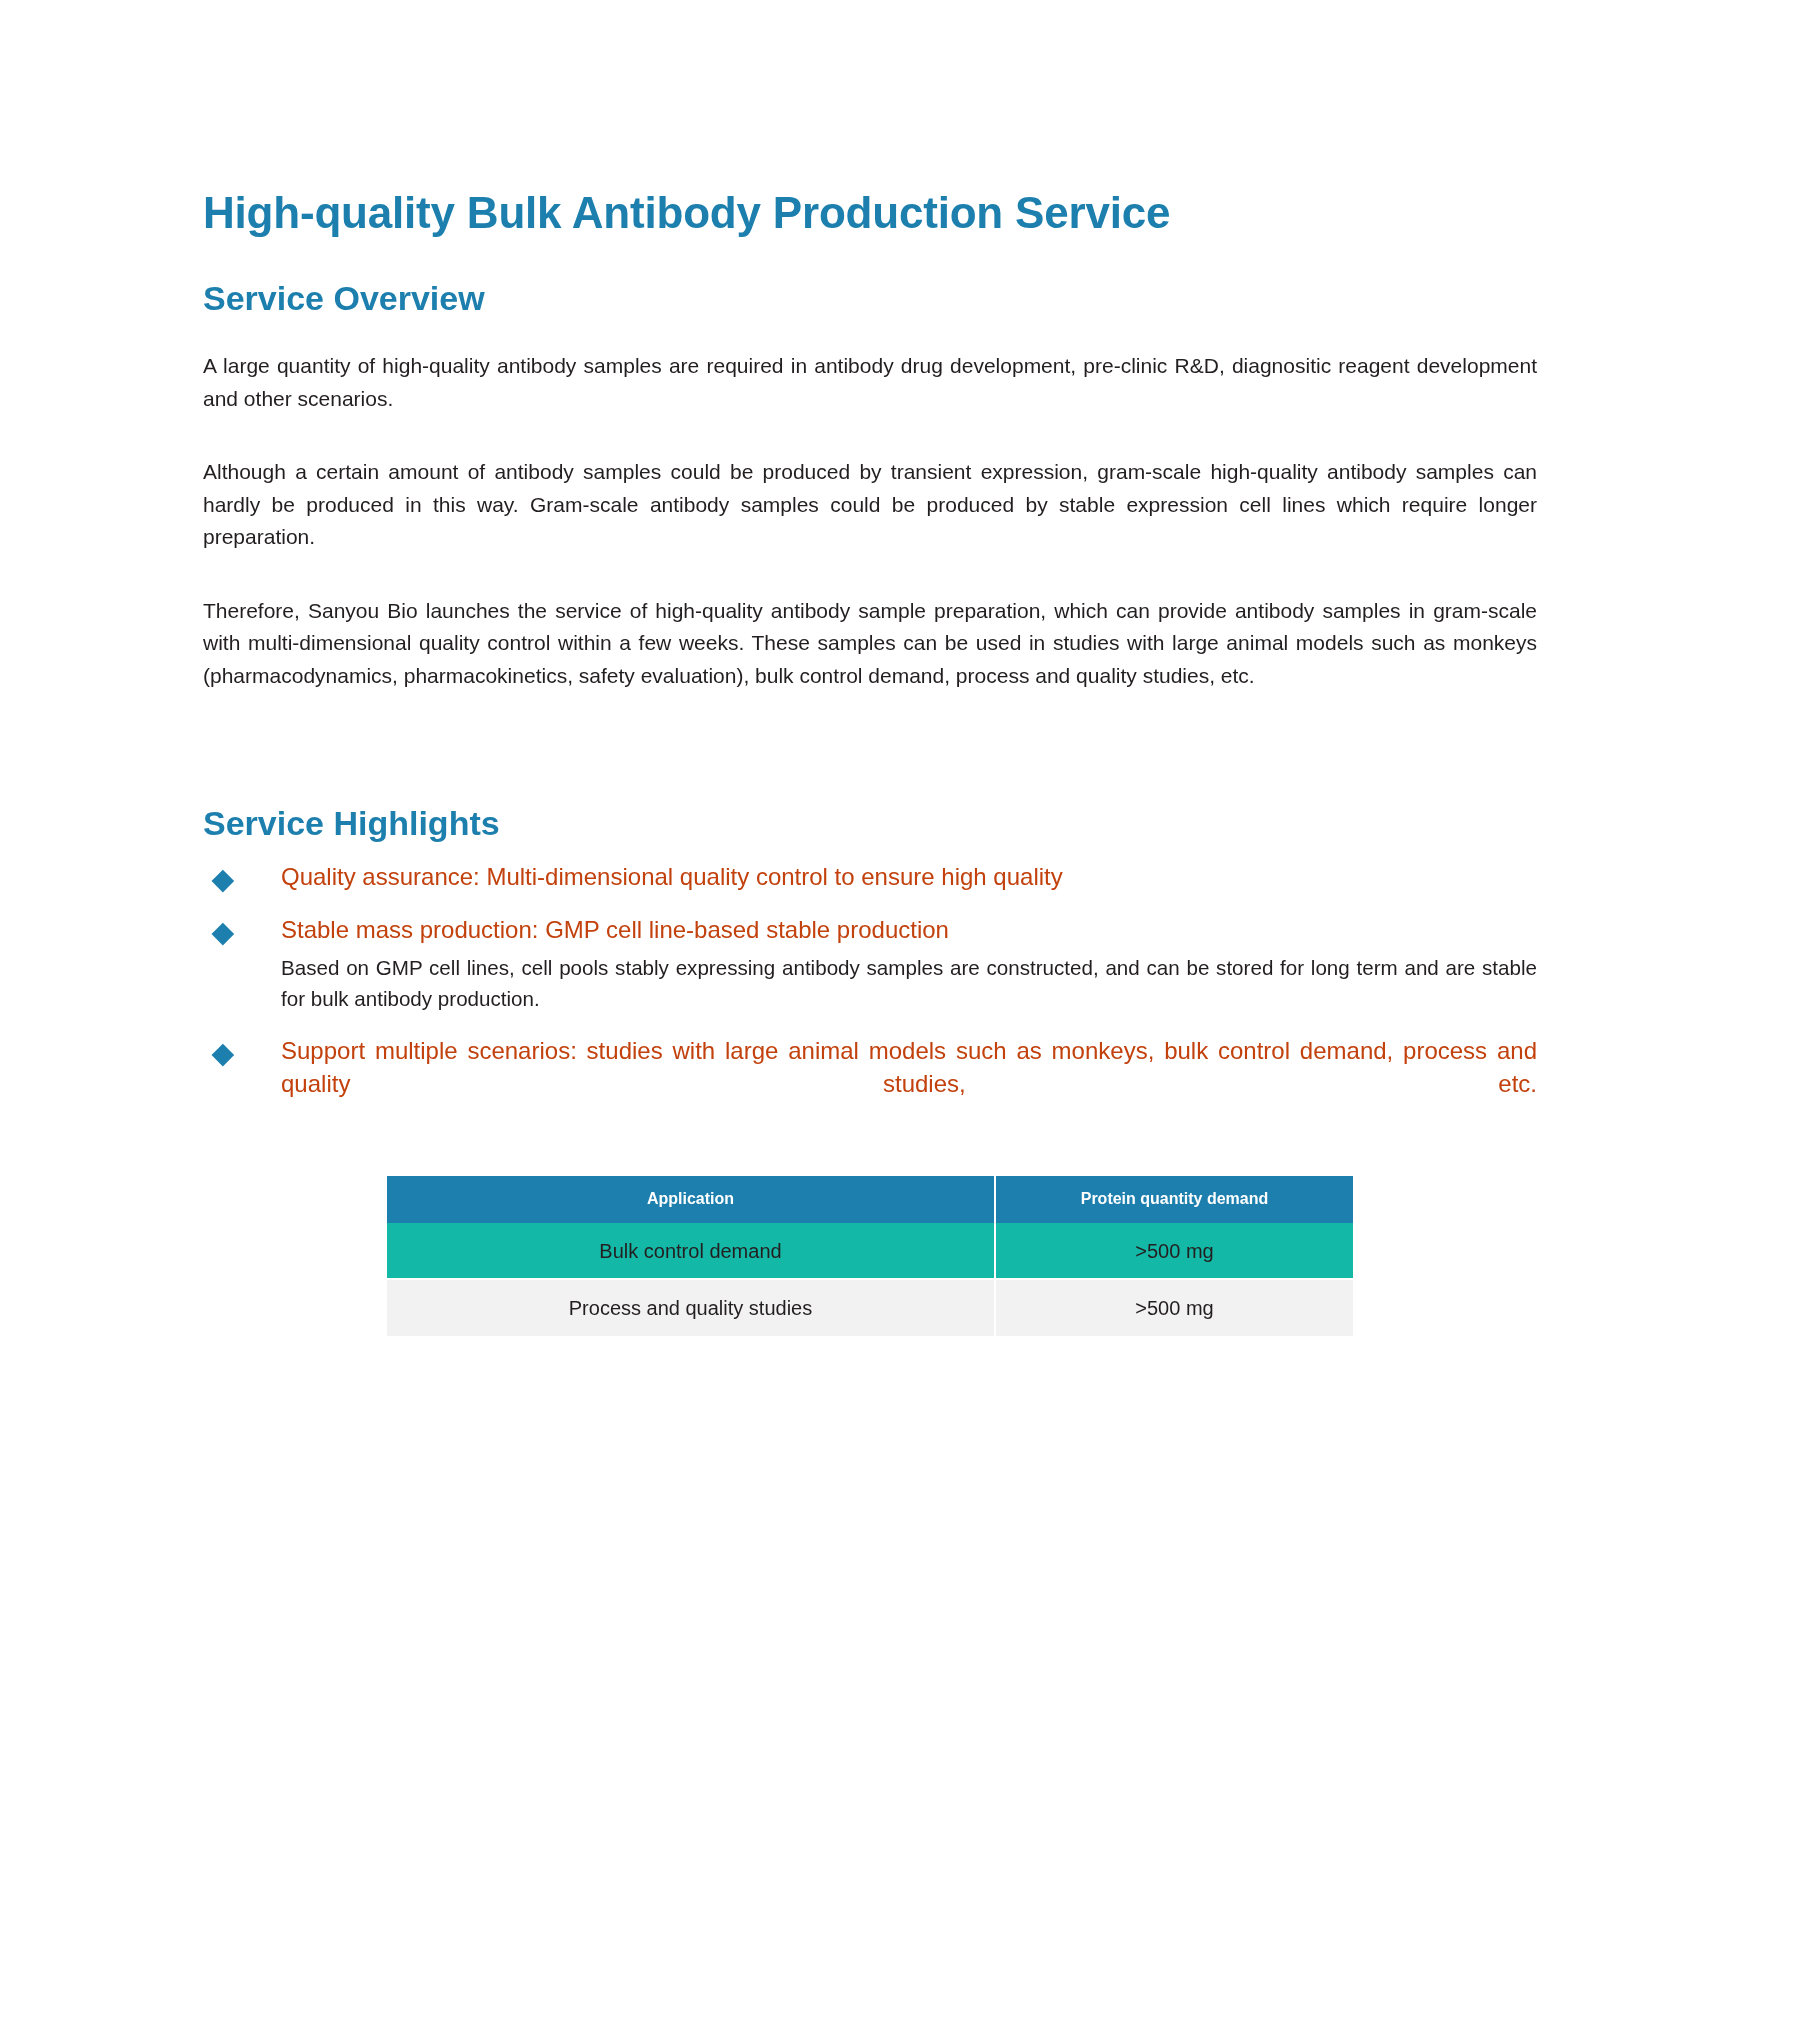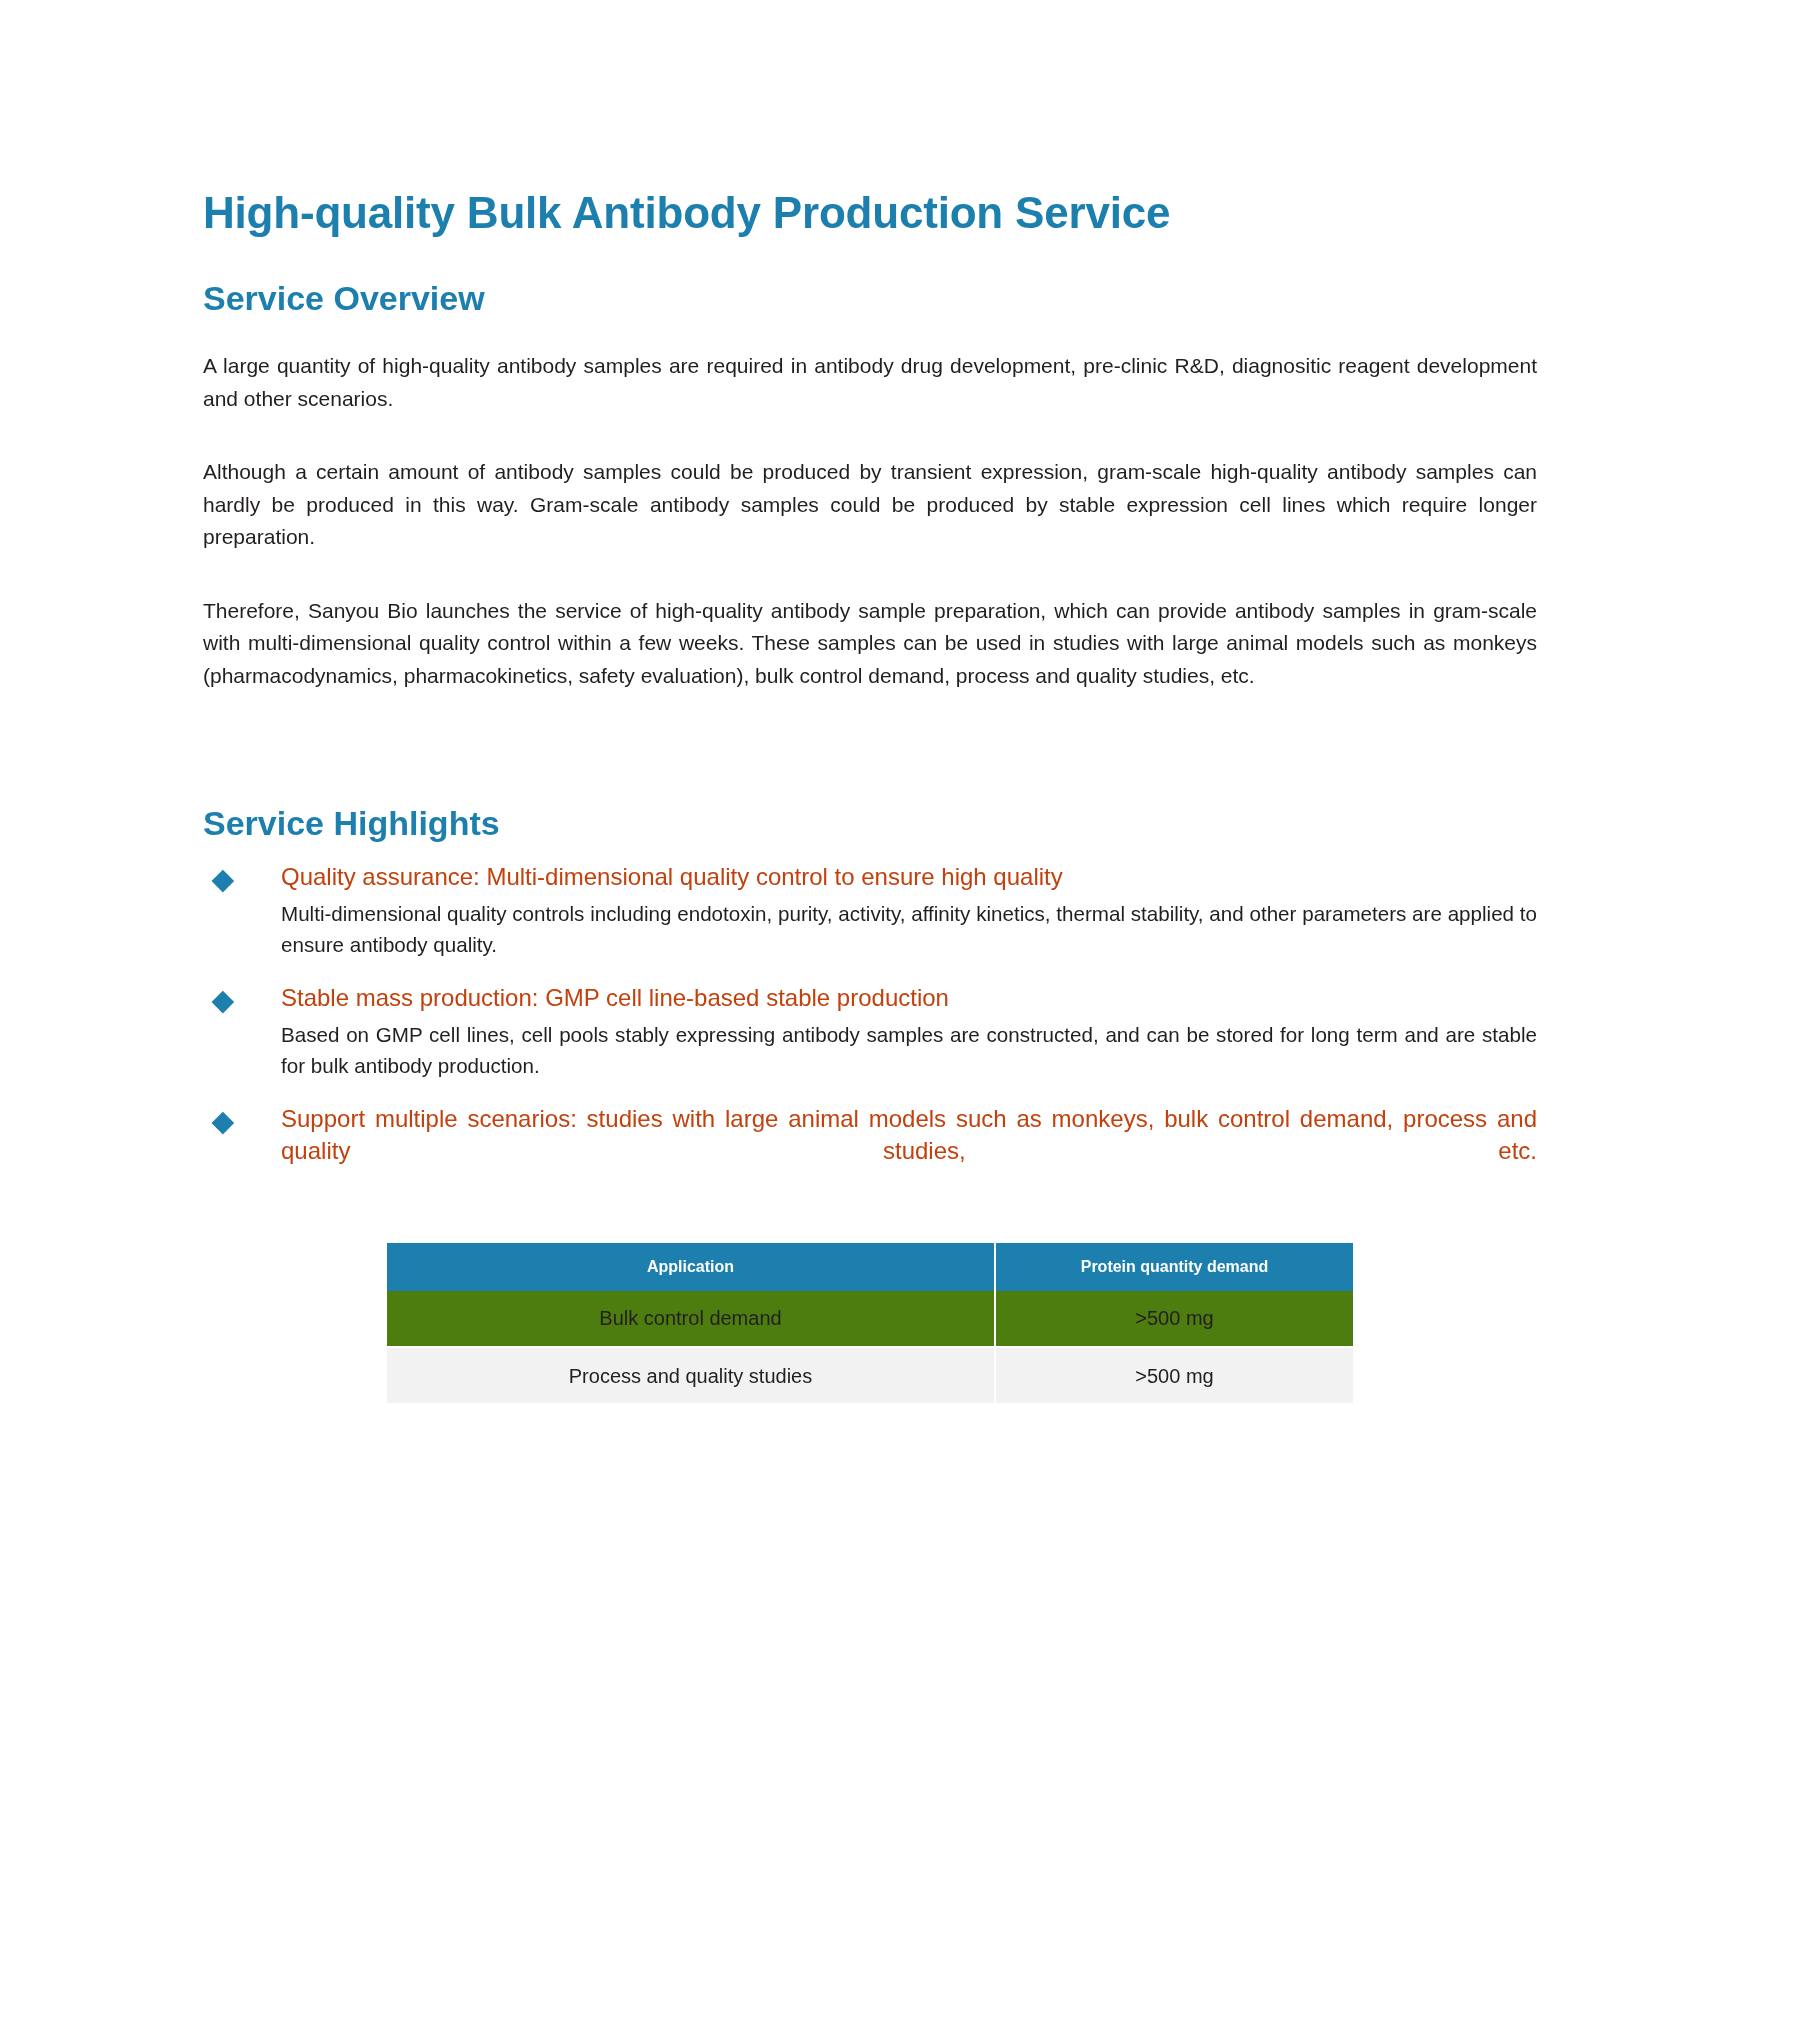--- a/index.html
+++ b/index.html
@@ -132,21 +132,21 @@
     line-height: 1.4;
     vertical-align: middle;
   }
   table.app-table td:last-child {
     border-right: none;
   }
   tr.row-light td {
     background: #f2f2f2;
   }
   tr.row-blue td {
-    background: #4d7c0f;
+    background: #14b8a6;
   }
   col.c1 { width: 608px; }
   col.c2 { width: 358px; }
 </style>
 </head>
 <body>
 
 <div class="page">
 
   <h1 class="doc-title">High-quality Bulk Antibody Production Service</h1>
@@ -157,21 +157,20 @@
   <p class="body-text loose">Although a certain amount of antibody samples could be produced by transient expression, gram-scale high-quality antibody samples can hardly be produced in this way. Gram-scale antibody samples could be produced by stable expression cell lines which require longer preparation.</p>
   <p class="body-text loose">Therefore, Sanyou Bio launches the service of high-quality antibody sample preparation, which can provide antibody samples in gram-scale with multi-dimensional quality control within a few weeks. These samples can be used in studies with large animal models such as monkeys (pharmacodynamics, pharmacokinetics, safety evaluation), bulk control demand, process and quality studies, etc.</p>
 
   <h2 class="section-heading highlights">Service Highlights</h2>
 
   <ul class="bullet-list">
 
     <li class="bullet-item">
       <span class="diamond-icon"></span>
       <div class="bullet-title">Quality assurance: Multi-dimensional quality control to ensure high quality</div>
-      <div class="bullet-desc">Multi-dimensional quality controls including endotoxin, purity, activity, affinity kinetics, thermal stability, and other parameters are applied to ensure antibody quality.</div>
     </li>
 
     <li class="bullet-item">
       <span class="diamond-icon"></span>
       <div class="bullet-title">Stable mass production: GMP cell line-based stable production</div>
       <div class="bullet-desc">Based on GMP cell lines, cell pools stably expressing antibody samples are constructed, and can be stored for long term and are stable for bulk antibody production.</div>
     </li>
 
     <li class="bullet-item">
       <span class="diamond-icon"></span>

